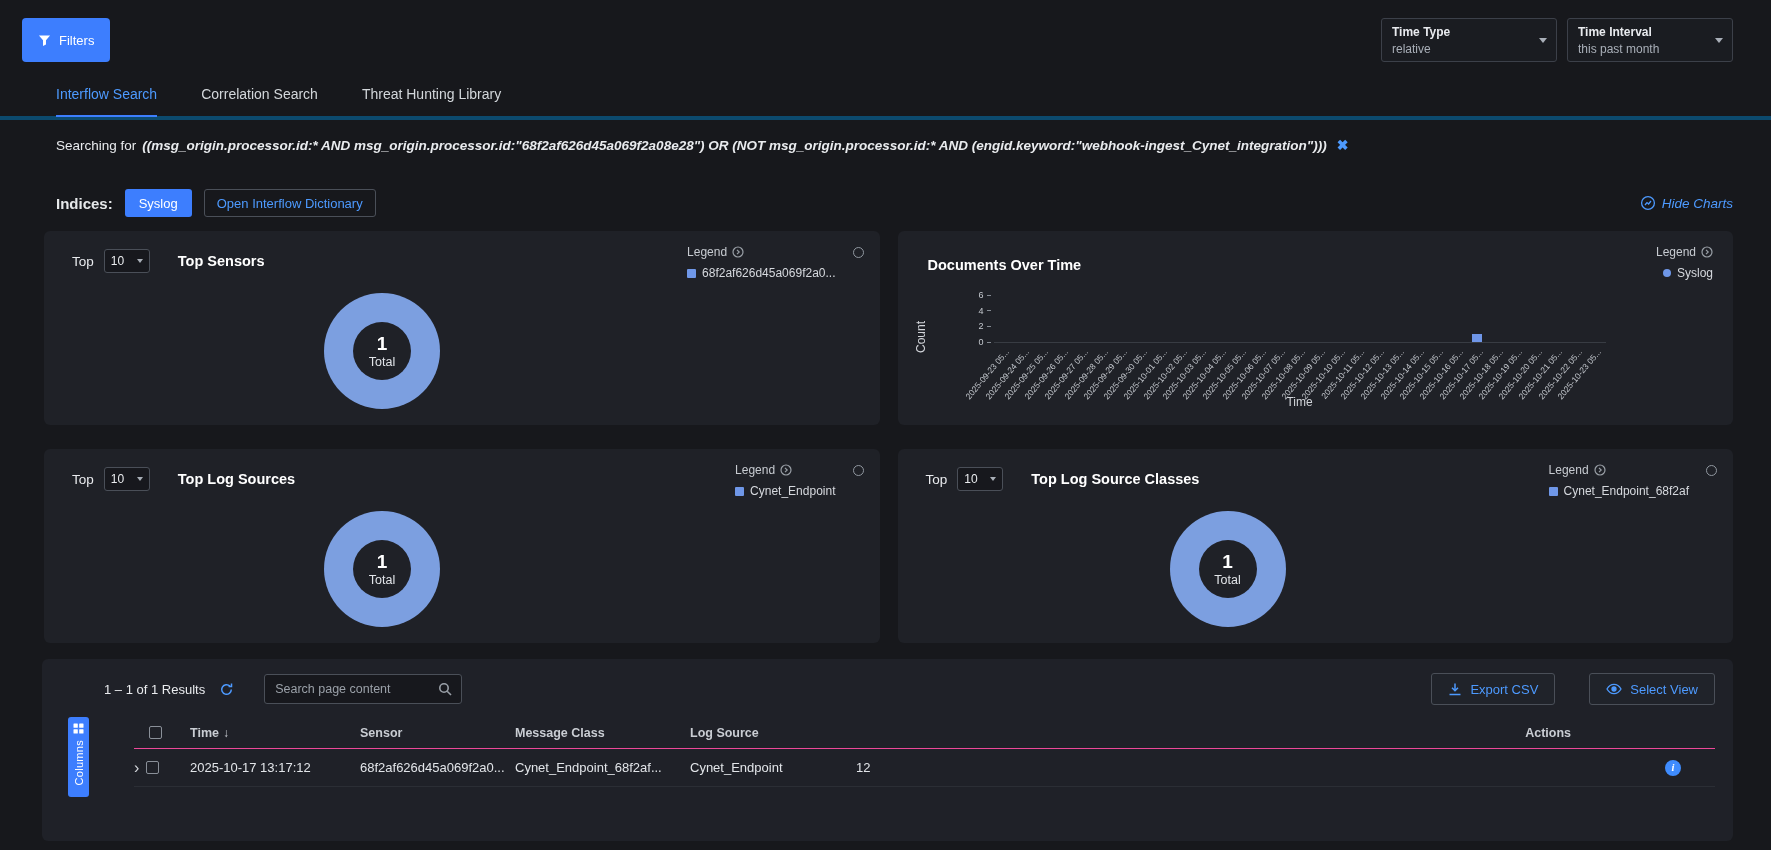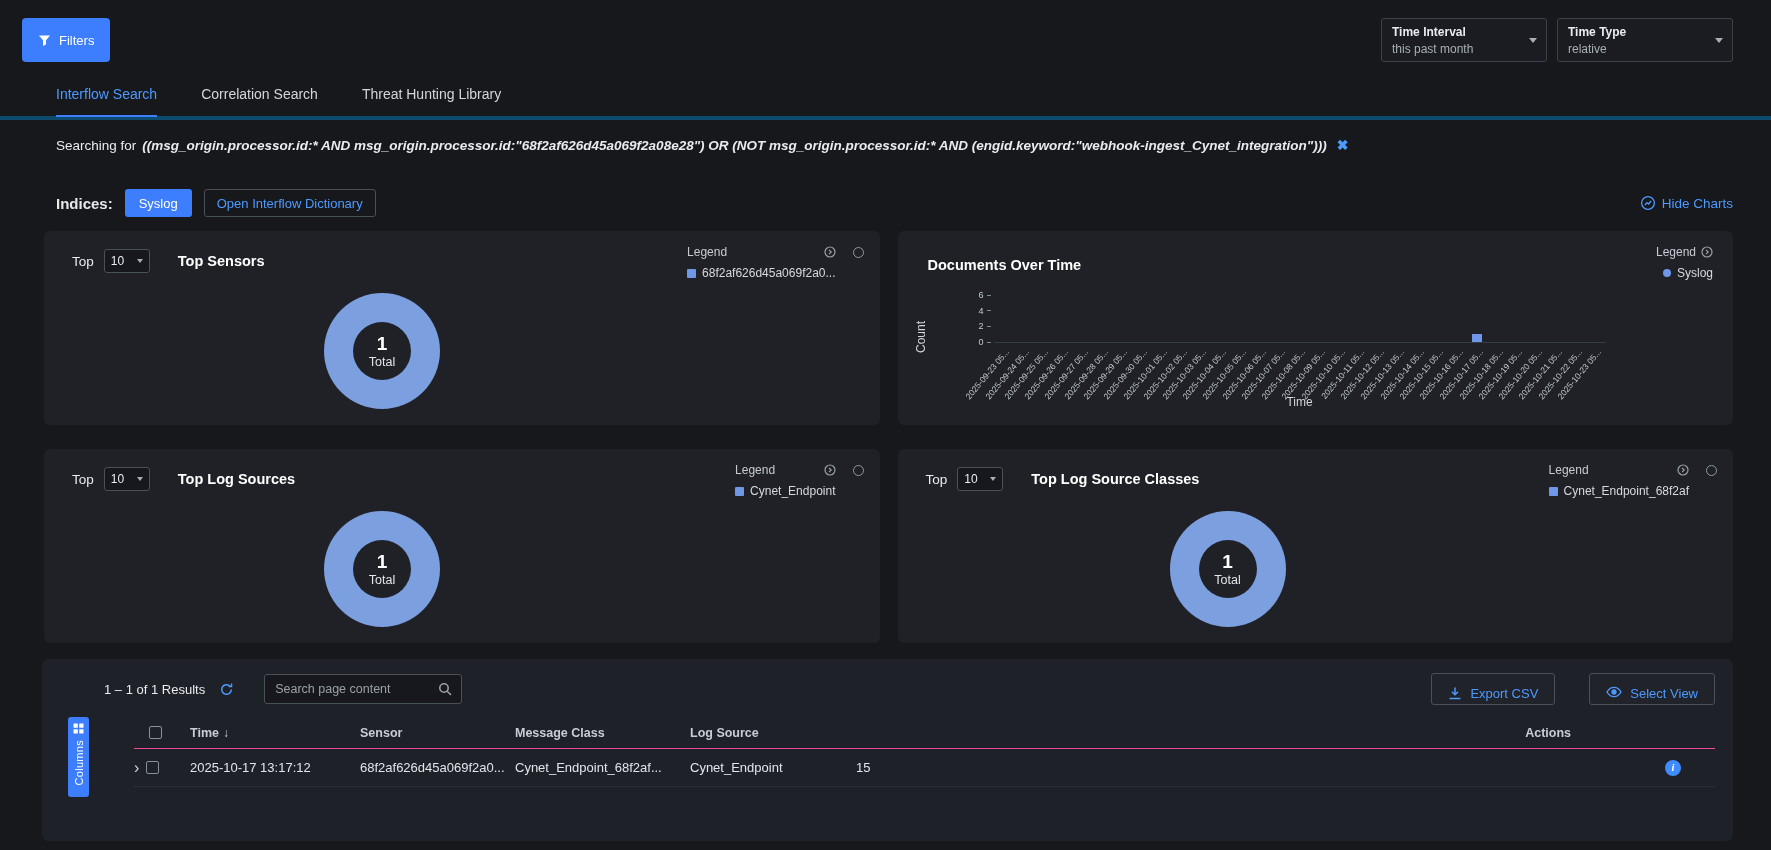--- a/index.html
+++ b/index.html
@@ -38,35 +38,35 @@
   
   .queryline { padding:17px 38px 0 56px; display:flex; align-items:center; font-size:13.5px; color:#E9EBEE; }
   .queryline .query { font-weight:700; margin-left:6px; }
   .clear-x { color:var(--link,#4D9AFF); font-size:14px; margin-left:10px; cursor:pointer; font-weight:bold; }
 
   
   .indices { margin-top:36px; padding:0 38px 0 56px; display:flex; align-items:center; gap:12px; }
   .indices-label { font-size:15px; font-weight:700; }
   .btn-syslog { height:28px; padding:0 14px; background:var(--accent,#3D7EFE); color:#fff; border:none; border-radius:3px; font-size:13px; cursor:pointer; }
   .btn-dict { height:28px; padding:0 12px; background:transparent; color:var(--link,#4D9AFF); border:1px solid #4A4F58; border-radius:3px; font-size:13px; cursor:pointer; }
-  .hide-charts { margin-left:auto; color:var(--link,#4D9AFF); display:flex; align-items:center; gap:6px; font-size:13.5px; cursor:pointer; }
+  .hide-charts { margin-left:auto; color:var(--link,#4D9AFF); display:flex; align-items:center; gap:6px; font-size:13.5px; cursor:pointer;font-style:italic; }
 
   
   .charts-grid { margin:14px 38px 0 44px; display:grid; grid-template-columns:1fr 1fr; gap:24px 18px; }
   .panel { position:relative; background:var(--panel-bg,#1F2127); border-radius:6px; height:194px; overflow:hidden; }
   .panel-row { display:flex; align-items:center; gap:10px; padding:18px 0 0 28px; }
   .top-lbl { font-size:13.5px; color:#E9EBEE; }
   .mini-select { width:46px; height:24px; border:1px solid #4A4F58; border-radius:3px; display:flex; align-items:center;
     justify-content:space-between; padding:0 6px; font-size:12px; color:#E9EBEE; background:#17181D; cursor:pointer; }
   .mini-caret { width:0; height:0; border-left:3.5px solid transparent; border-right:3.5px solid transparent; border-top:4px solid #A9AFB8; }
   .panel-title { font-size:14.5px; font-weight:700; color:#FFFFFF; margin-left:18px; }
   .panel-title.alone { position:absolute; top:26px; left:30px; margin:0; }
   .legend { position:absolute; top:14px; right:44px; text-align:right; font-size:12px; }
   .legend.no-radio { right:20px; }
-  .legend-head { display:flex; justify-content:space-between; align-items:center; gap:5px; color:#C7CBD1; cursor:pointer; }
+  .legend-head { display:flex; justify-content:flex-start; align-items:center; gap:5px; color:#C7CBD1; cursor:pointer; }
   .legend-item { margin-top:7px; display:flex; justify-content:flex-end; align-items:center; gap:6px; color:#D6D9DE; }
   .swatch { width:9px; height:9px; background:#6F97E8; border-radius:1px; flex:0 0 auto; }
   .swatch.dot { width:8px; height:8px; border-radius:50%; }
   .panel-radio { position:absolute; top:16px; right:16px; width:11px; height:11px; border:1.5px solid #9198A0; border-radius:50%; cursor:pointer; }
 
   .donut-wrap { position:absolute; top:62px; left:280px; }
   .panel-tlsc .donut-wrap { left:272px; }
   .donut { width:116px; height:116px; border-radius:50%; background:var(--donut,#7C9FE0); position:relative; cursor:pointer; }
   .hole { position:absolute; left:50%; top:50%; width:58px; height:58px; margin:-29px 0 0 -29px; border-radius:50%;
     background:var(--panel-bg,#1F2127); display:flex; flex-direction:column; align-items:center; justify-content:center; }
@@ -88,22 +88,22 @@
   
   .results { margin:16px 38px 0 42px; background:#1F2128; border-radius:6px; height:182px; position:relative; padding:14px 18px 0 18px; }
   .results-toolbar { display:flex; align-items:center; gap:14px; padding-left:44px; }
   .summary { font-size:13px; color:#E9EBEE; }
   .refresh { display:flex; cursor:pointer; }
   .page-search { width:198px; height:30px; border:1px solid #4A4F58; border-radius:3px; display:flex; align-items:center;
     padding:0 9px 0 10px; gap:6px; background:#17181D; margin-left:16px; }
   .page-search input { flex:1; min-width:0; background:transparent; border:none; outline:none; color:#D7DADE; font-size:12.5px; font-family:inherit; }
   .page-search input::placeholder { color:#9AA0A8; }
   .toolbar-right { margin-left:auto; display:flex; gap:34px; }
-  .btn-tool { height:32px; padding:12px 16px; background:#20232A; border:1px solid #4A4F58; border-radius:3px;
-    color:var(--link,#4D9AFF); font-size:13px; display:flex; gap:8px; cursor:pointer; }
+  .btn-tool { height:32px; padding:4px 16px; background:#20232A; border:1px solid #4A4F58; border-radius:3px;
+    color:var(--link,#4D9AFF); font-size:13px; display:flex; align-items:center; gap:8px; cursor:pointer; }
 
   .columns-btn { position:absolute; left:26px; top:58px; width:21px; height:80px; background:var(--accent,#3D7EFE);
     border:none; border-radius:3px; color:#fff; display:flex; flex-direction:column; align-items:center; gap:6px; padding:6px 0; cursor:pointer; }
   .vlabel { writing-mode:vertical-rl; transform:rotate(180deg); font-size:11px; letter-spacing:.3px; }
 
   .table { margin:12px 0 0 74px; }
   .thead, .trow { display:grid; grid-template-columns:56px 170px 155px 175px 166px 1fr 110px; align-items:center; }
   .thead { height:32px; border-bottom:1px solid #ec4899; font-size:12.5px; font-weight:700; color:#C9CDD3; }
   .trow { height:38px; border-bottom:1px solid #2B2E35; font-size:13px; color:#E2E5E9; cursor:pointer; }
   .cell.right { text-align:right; padding-right:34px; }
@@ -122,28 +122,28 @@
 <div>
 
   <header class="topbar">
     <button class="btn-filters">
       <svg width="13" height="13" viewBox="0 0 14 14">
           <path d="M1 1.5h12L8.6 6.8v4.4l-3.2 1.6V6.8z" fill="#ffffff"></path>
         </svg>
       <span>Filters</span>
     </button>
     <div class="top-selects">
+      <div class="select">
+        <div class="sel-label">Time Type</div>
+        <div class="sel-value">relative</div>
+        <span class="caret"></span>
+      </div>
       <div class="select narrow">
         <div class="sel-label">Time Interval</div>
         <div class="sel-value">this past month</div>
-        <span class="caret"></span>
-      </div>
-      <div class="select">
-        <div class="sel-label">Time Type</div>
-        <div class="sel-value">relative</div>
         <span class="caret"></span>
       </div>
     </div>
   </header>
 
   <nav class="tabs">
     <div class="tab active">Interflow Search</div>
     <div class="tab">Correlation Search</div>
     <div class="tab">Threat Hunting Library</div>
   </nav>
@@ -394,20 +394,20 @@
       </div>
       <div class="trow">
         <div class="cell c-check">
           <span class="chev">›</span>
           <span class="checkbox"></span>
         </div>
         <div class="cell">2025-10-17 13:17:12</div>
         <div class="cell">68f2af626d45a069f2a0...</div>
         <div class="cell">Cynet_Endpoint_68f2af...</div>
         <div class="cell">Cynet_Endpoint</div>
-        <div class="cell">15</div>
+        <div class="cell">12</div>
         <div class="cell right">
           <span class="info-icon">i</span>
         </div>
       </div>
     </div>
   </section>
 </div>
 
 </body></html>

